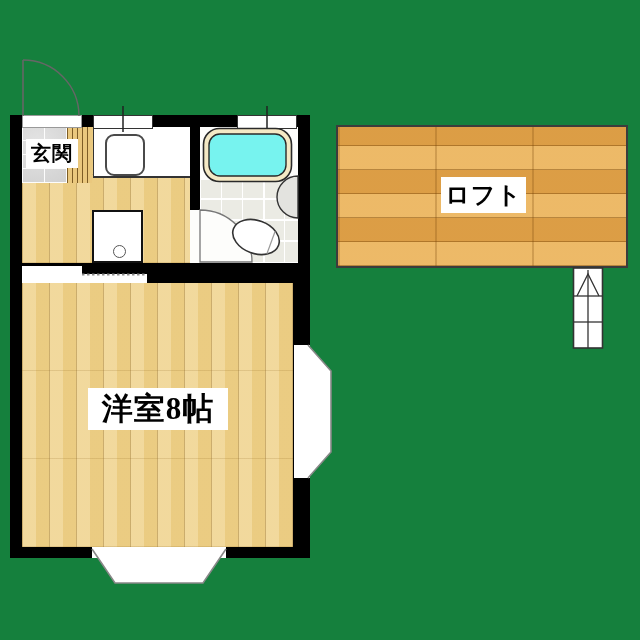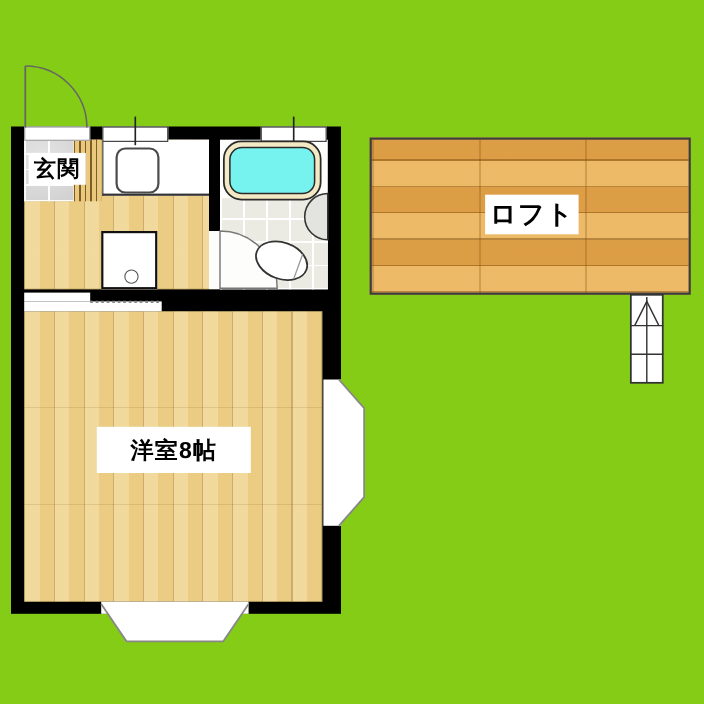--- a/index.html
+++ b/index.html
@@ -1,17 +1,17 @@
 <!DOCTYPE html>
 <html><head>
 <meta charset="utf-8">
 <style>
   html,body{margin:0;padding:0;background:#fff;}
-  .canvas{position:relative;width:640px;height:640px;background:#84cc16;overflow:hidden;
-          font-family:Liberation Sans, sans-serif;}
+  .canvas{position:relative;width:640px;height:640px;background:#15803d;overflow:hidden;
+          font-family:Liberation Serif, serif;}
   .abs{position:absolute;}
   
   .building{left:10px;top:115px;width:300px;height:443px;background:#000;}
   
   .wood{background:
       repeating-linear-gradient(90deg, rgba(140,100,30,.38) 0 1px, transparent 1px 27px),
       repeating-linear-gradient(0deg, rgba(140,100,30,.18) 0 1px, transparent 1px 88px),
       repeating-linear-gradient(90deg, rgba(255,255,255,.16) 0 14px, rgba(198,150,60,.10) 14px 27px),
       #efd28a;}
   .hall-floor{left:22px;top:127px;width:168px;height:136px;}
@@ -53,21 +53,21 @@
   .w2{left:237px;top:115px;width:60px;height:14px;}
   .bay-opening{left:294px;top:345px;width:16px;height:133px;background:#fff;}
   .bay-opening-bottom{left:92px;top:547px;width:134px;height:11px;background:#fff;}
   
   .slide1{left:22px;top:266px;width:60px;height:8px;background:#fff;}
   .slide2{left:22px;top:274px;width:125px;height:9px;background:#fff;}
   
   .label{position:absolute;background:#fff;color:#000;display:flex;align-items:center;
       justify-content:center;font-weight:600;letter-spacing:1px;}
   .label-genkan{left:26px;top:139px;width:52px;height:29px;font-size:20px;}
-  .label-main{left:88px;top:388px;width:140px;height:42px;font-size:21px;}
+  .label-main{left:88px;top:388px;width:140px;height:42px;font-size:31px;}
   .label-loft{left:441px;top:177px;width:85px;height:36px;font-size:24px;}
   svg.overlay{position:absolute;left:0;top:0;}
 </style>
 </head>
 <body>
 
 <div class="canvas">
 
   <div class="abs loft"></div>
 

